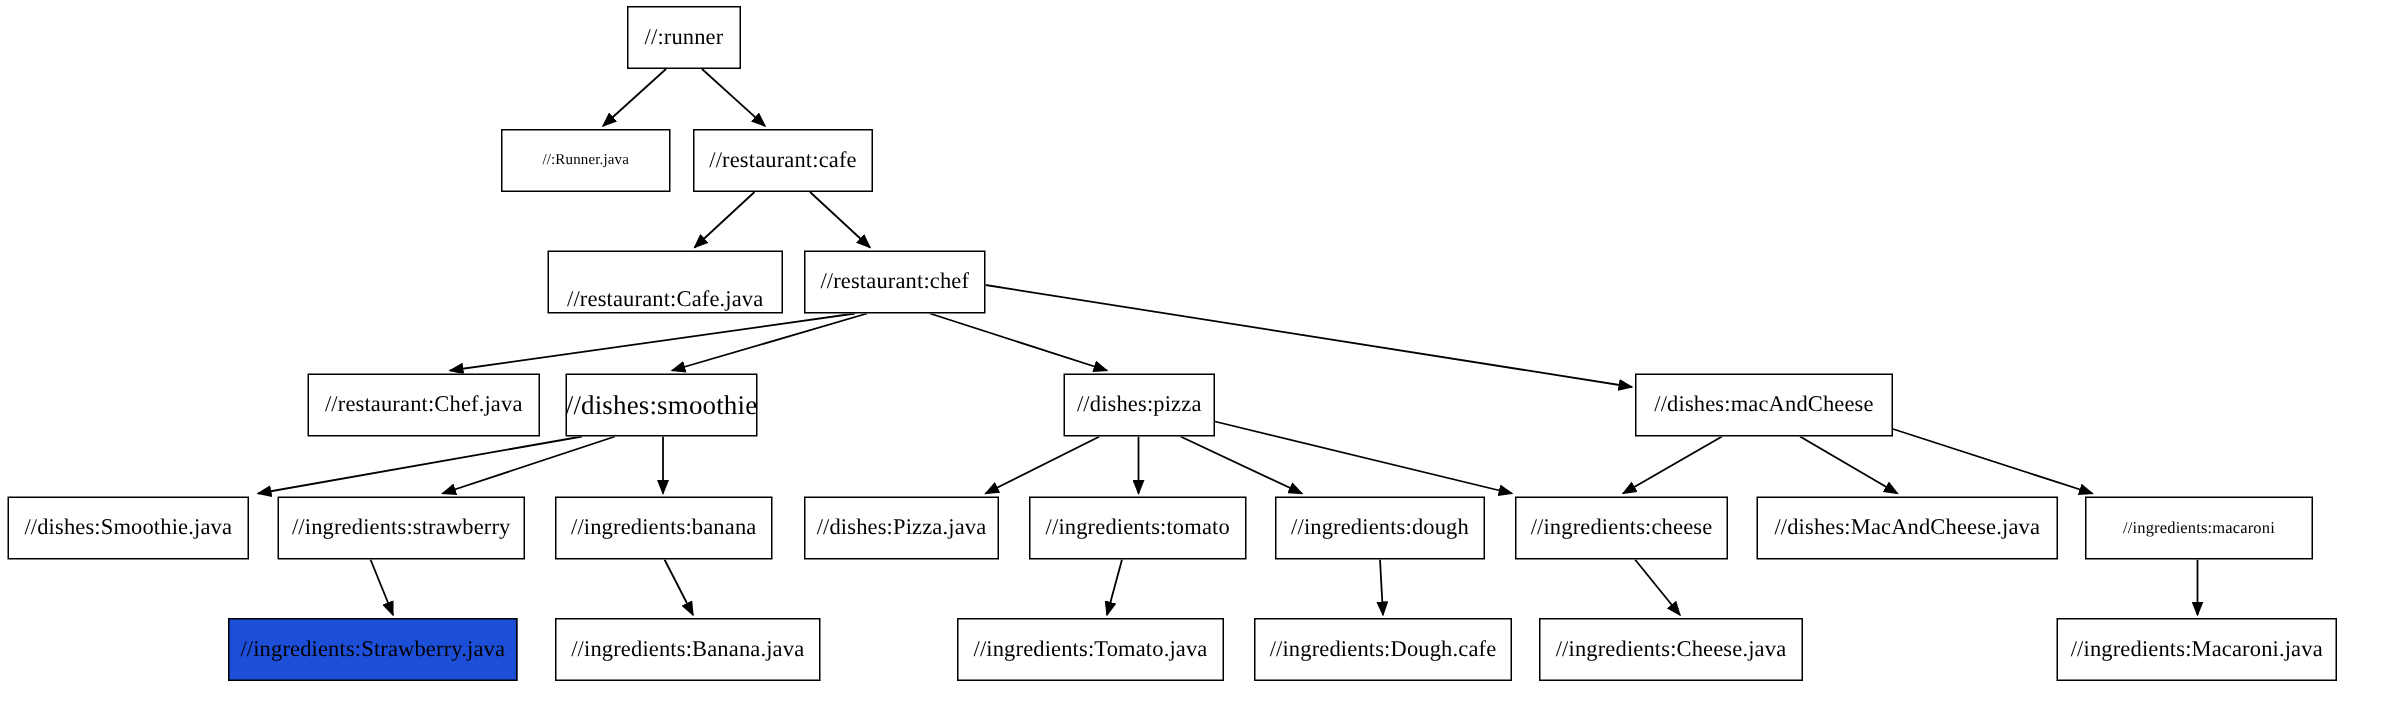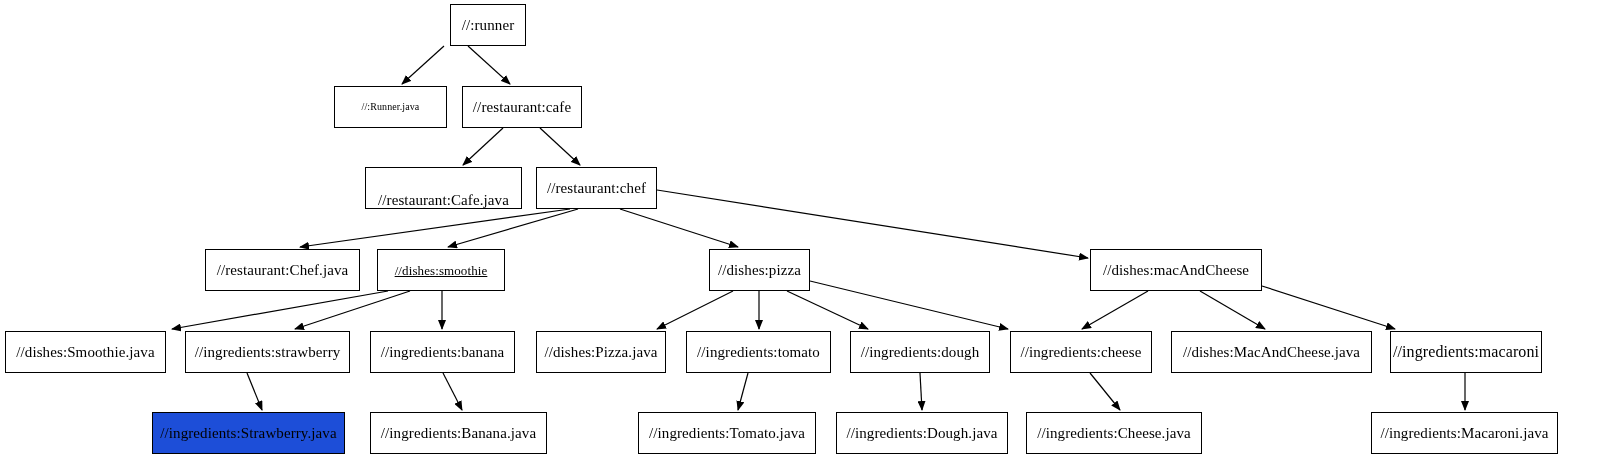--- a/index.html
+++ b/index.html
@@ -74,40 +74,40 @@
         <line x1="1262" y1="286" x2="1395" y2="329" stroke="#000000" stroke-width="1.2" marker-end="url(#arrowhead)"></line>
         <line x1="247" y1="373" x2="262" y2="410" stroke="#000000" stroke-width="1.2" marker-end="url(#arrowhead)"></line>
         <line x1="443" y1="373" x2="462" y2="410" stroke="#000000" stroke-width="1.2" marker-end="url(#arrowhead)"></line>
         <line x1="748" y1="373" x2="738" y2="410" stroke="#000000" stroke-width="1.2" marker-end="url(#arrowhead)"></line>
         <line x1="920" y1="373" x2="922" y2="410" stroke="#000000" stroke-width="1.2" marker-end="url(#arrowhead)"></line>
         <line x1="1090" y1="373" x2="1120" y2="410" stroke="#000000" stroke-width="1.2" marker-end="url(#arrowhead)"></line>
         <line x1="1465" y1="373" x2="1465" y2="410" stroke="#000000" stroke-width="1.2" marker-end="url(#arrowhead)"></line>
       </g>
   </svg>
   <div id="nodes">
-      <div class="node" style="left: 418px; top: 4px; width: 76px; height: 42px; background: rgb(255, 255, 255); border-color: rgb(0, 0, 0); margin-left: 32px;">
+      <div class="node" style="left: 418px; top: 4px; width: 76px; height: 42px; background: rgb(255, 255, 255); border-color: rgb(0, 0, 0);">
         <span class="node-label" style="font-size: 15px;">//:runner</span>
       </div>
       <div class="node" style="left: 334px; top: 86px; width: 113px; height: 42px; background: rgb(255, 255, 255); border-color: rgb(0, 0, 0);">
         <span class="node-label" style="font-size: 10px;">//:Runner.java</span>
       </div>
       <div class="node" style="left: 462px; top: 86px; width: 120px; height: 42px; background: rgb(255, 255, 255); border-color: rgb(0, 0, 0);">
         <span class="node-label" style="font-size: 15px;">//restaurant:cafe</span>
       </div>
       <div class="node" style="left: 365px; top: 167px; width: 157px; height: 42px; background: rgb(255, 255, 255); border-color: rgb(0, 0, 0);">
         <span class="node-label" style="font-size: 15px; margin-top: 24px;">//restaurant:Cafe.java</span>
       </div>
       <div class="node" style="left: 536px; top: 167px; width: 121px; height: 42px; background: rgb(255, 255, 255); border-color: rgb(0, 0, 0);">
         <span class="node-label" style="font-size: 15px;">//restaurant:chef</span>
       </div>
       <div class="node" style="left: 205px; top: 249px; width: 155px; height: 42px; background: rgb(255, 255, 255); border-color: rgb(0, 0, 0);">
         <span class="node-label" style="font-size: 15px;">//restaurant:Chef.java</span>
       </div>
       <div class="node" style="left: 377px; top: 249px; width: 128px; height: 42px; background: rgb(255, 255, 255); border-color: rgb(0, 0, 0);">
-        <span class="node-label" style="font-size: 13px; text-decoration: underline;">//dishes:smoothie</span>
+        <span class="node-label" style="font-size: 18px;">//dishes:smoothie</span>
       </div>
       <div class="node" style="left: 709px; top: 249px; width: 101px; height: 42px; background: rgb(255, 255, 255); border-color: rgb(0, 0, 0);">
         <span class="node-label" style="font-size: 15px;">//dishes:pizza</span>
       </div>
       <div class="node" style="left: 1090px; top: 249px; width: 172px; height: 42px; background: rgb(255, 255, 255); border-color: rgb(0, 0, 0);">
         <span class="node-label" style="font-size: 15px;">//dishes:macAndCheese</span>
       </div>
       <div class="node" style="left: 5px; top: 331px; width: 161px; height: 42px; background: rgb(255, 255, 255); border-color: rgb(0, 0, 0);">
         <span class="node-label" style="font-size: 15px;">//dishes:Smoothie.java</span>
       </div>
@@ -126,33 +126,33 @@
       <div class="node" style="left: 850px; top: 331px; width: 140px; height: 42px; background: rgb(255, 255, 255); border-color: rgb(0, 0, 0);">
         <span class="node-label" style="font-size: 15px;">//ingredients:dough</span>
       </div>
       <div class="node" style="left: 1010px; top: 331px; width: 142px; height: 42px; background: rgb(255, 255, 255); border-color: rgb(0, 0, 0);">
         <span class="node-label" style="font-size: 15px;">//ingredients:cheese</span>
       </div>
       <div class="node" style="left: 1171px; top: 331px; width: 201px; height: 42px; background: rgb(255, 255, 255); border-color: rgb(0, 0, 0);">
         <span class="node-label" style="font-size: 15px;">//dishes:MacAndCheese.java</span>
       </div>
       <div class="node" style="left: 1390px; top: 331px; width: 152px; height: 42px; background: rgb(255, 255, 255); border-color: rgb(0, 0, 0);">
-        <span class="node-label" style="font-size: 16px;">//ingredients:macaroni</span>
+        <span class="node-label" style="font-size: 11px;">//ingredients:macaroni</span>
       </div>
       <div class="node" style="left: 152px; top: 412px; width: 193px; height: 42px; background: #1d4ed8; border-color: rgb(0, 0, 0);">
         <span class="node-label" style="font-size: 15px;">//ingredients:Strawberry.java</span>
       </div>
       <div class="node" style="left: 370px; top: 412px; width: 177px; height: 42px; background: rgb(255, 255, 255); border-color: rgb(0, 0, 0);">
         <span class="node-label" style="font-size: 15px;">//ingredients:Banana.java</span>
       </div>
       <div class="node" style="left: 638px; top: 412px; width: 178px; height: 42px; background: rgb(255, 255, 255); border-color: rgb(0, 0, 0);">
         <span class="node-label" style="font-size: 15px; font-family: Liberation Serif, serif;">//ingredients:Tomato.java</span>
       </div>
       <div class="node" style="left: 836px; top: 412px; width: 172px; height: 42px; background: rgb(255, 255, 255); border-color: rgb(0, 0, 0);">
-        <span class="node-label" style="font-size: 15px;">//ingredients:Dough.java</span>
+        <span class="node-label" style="font-size: 15px;">//ingredients:Dough.cafe</span>
       </div>
       <div class="node" style="left: 1026px; top: 412px; width: 176px; height: 42px; background: rgb(255, 255, 255); border-color: rgb(0, 0, 0);">
         <span class="node-label" style="font-size: 15px;">//ingredients:Cheese.java</span>
       </div>
       <div class="node" style="left: 1371px; top: 412px; width: 187px; height: 42px; background: rgb(255, 255, 255); border-color: rgb(0, 0, 0);">
         <span class="node-label" style="font-size: 15px;">//ingredients:Macaroni.java</span>
       </div>
     </div>
 </div>
 

